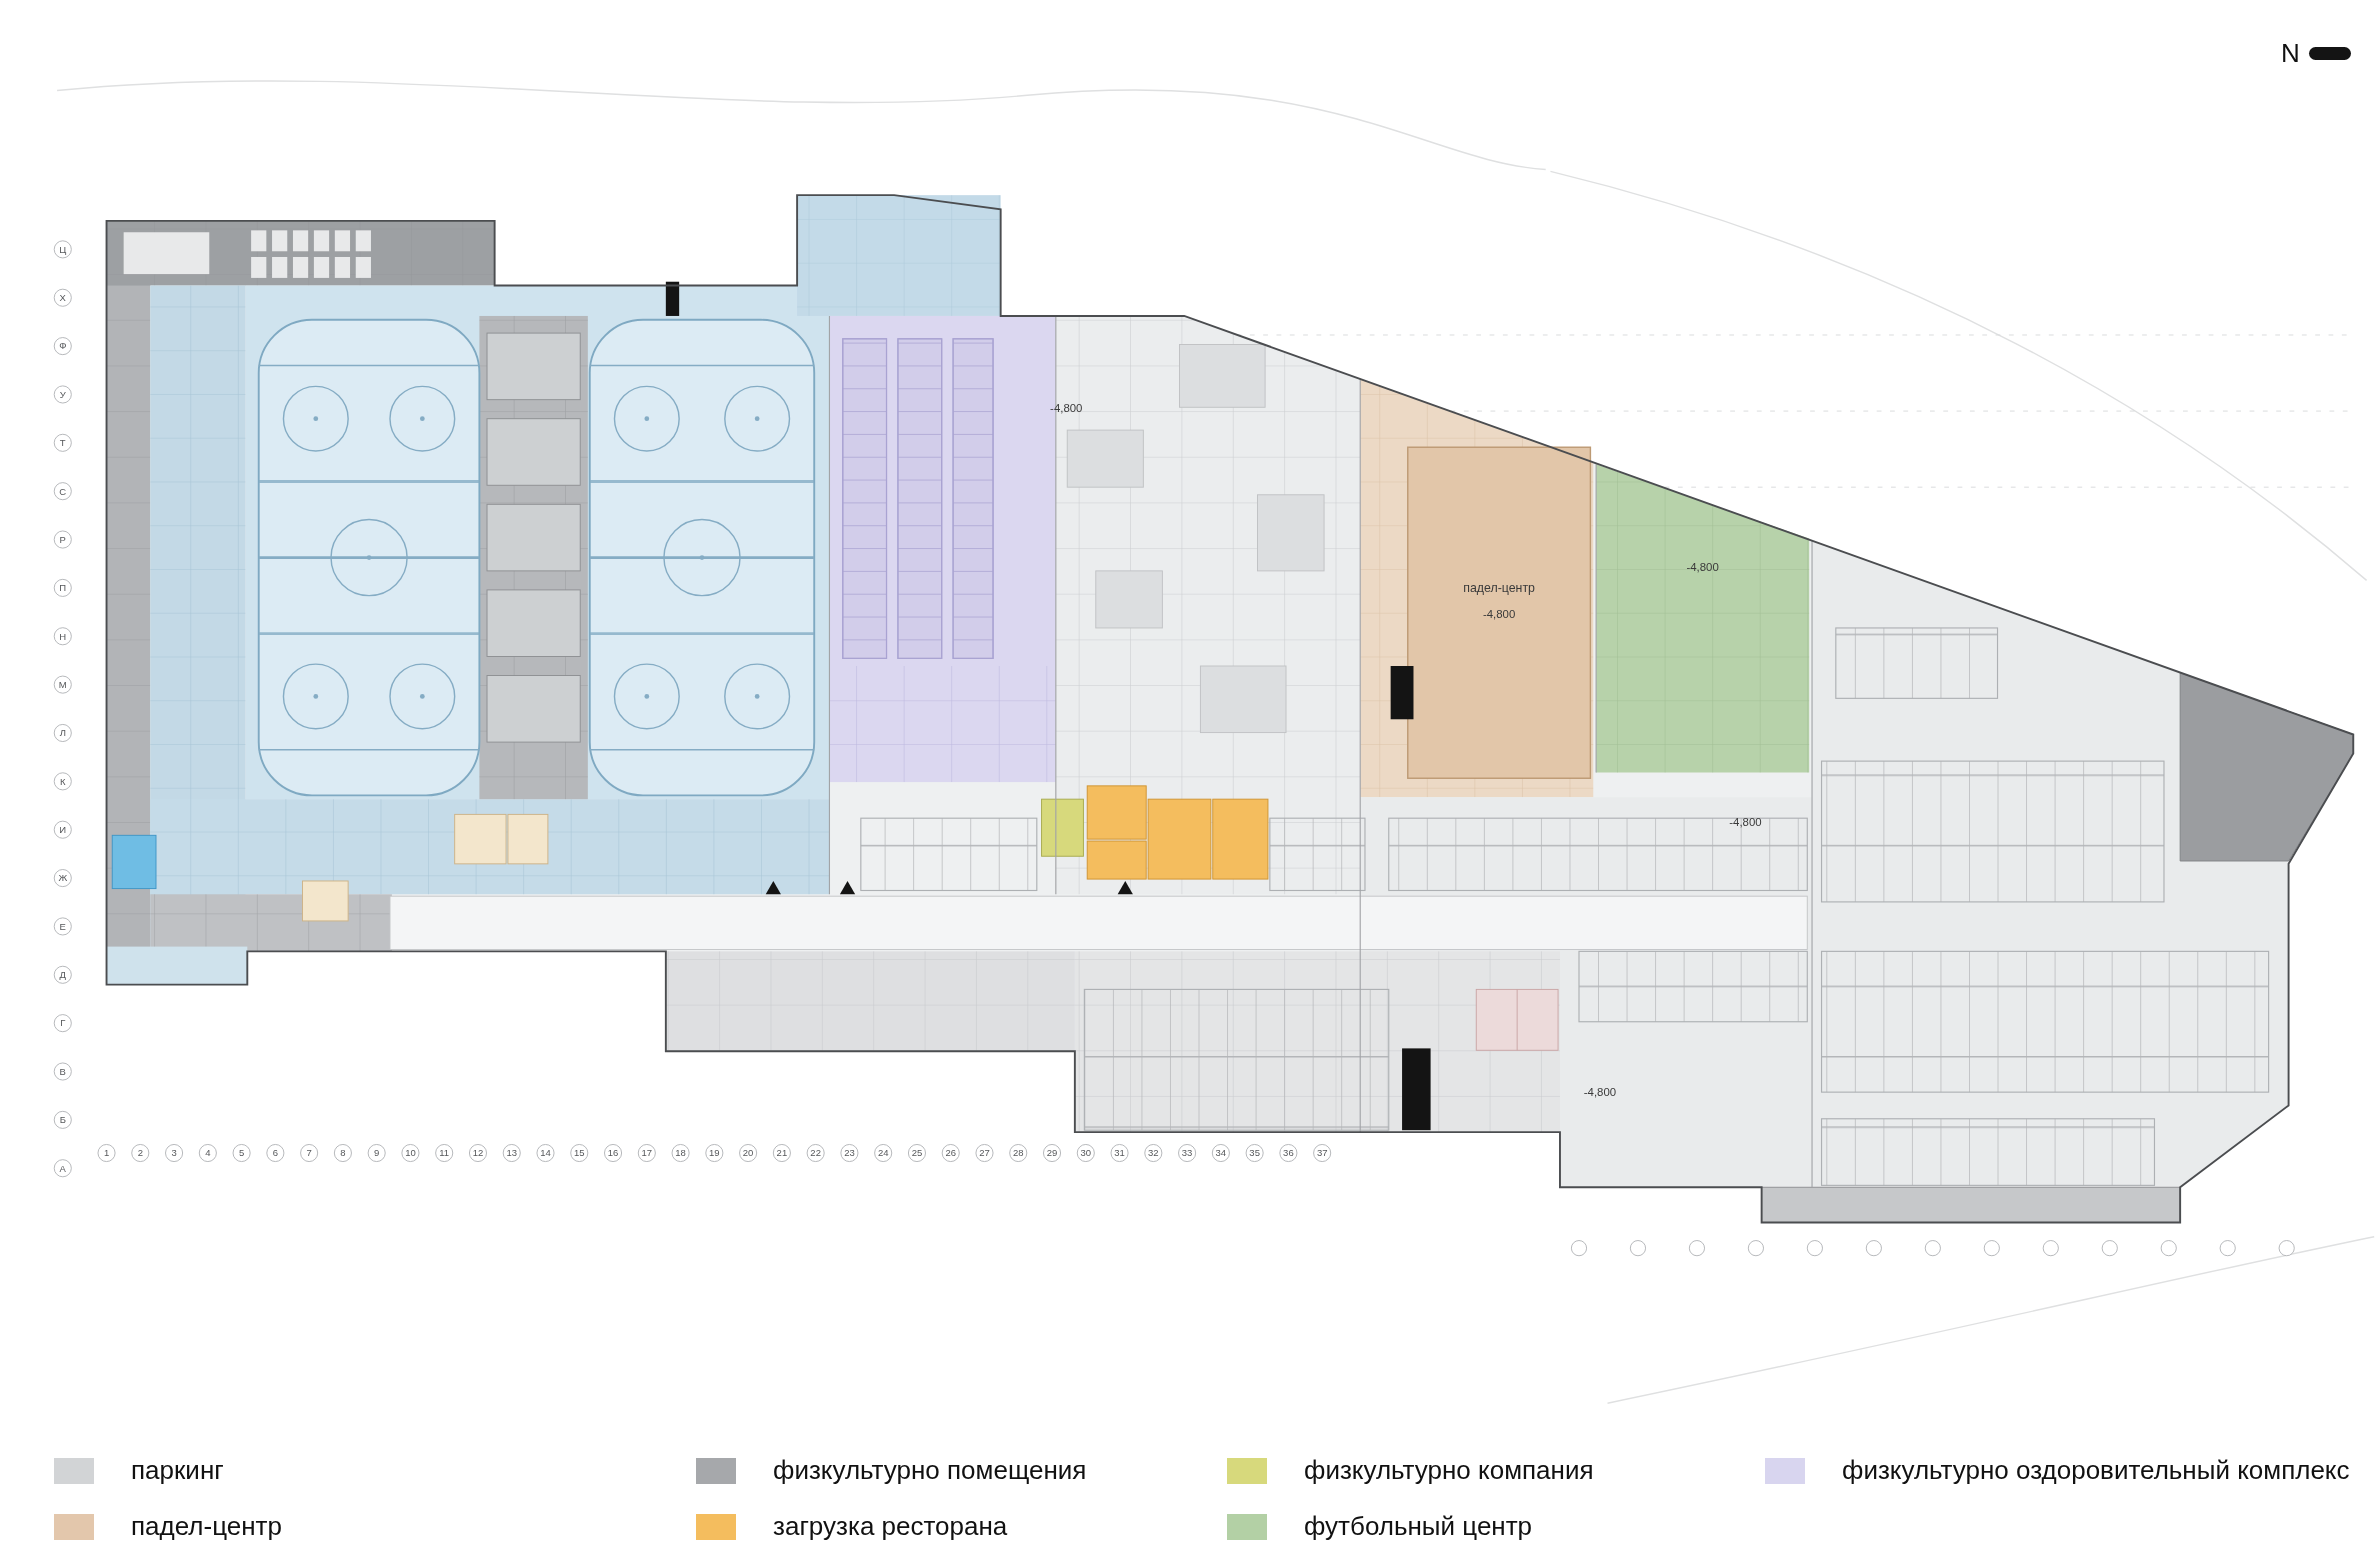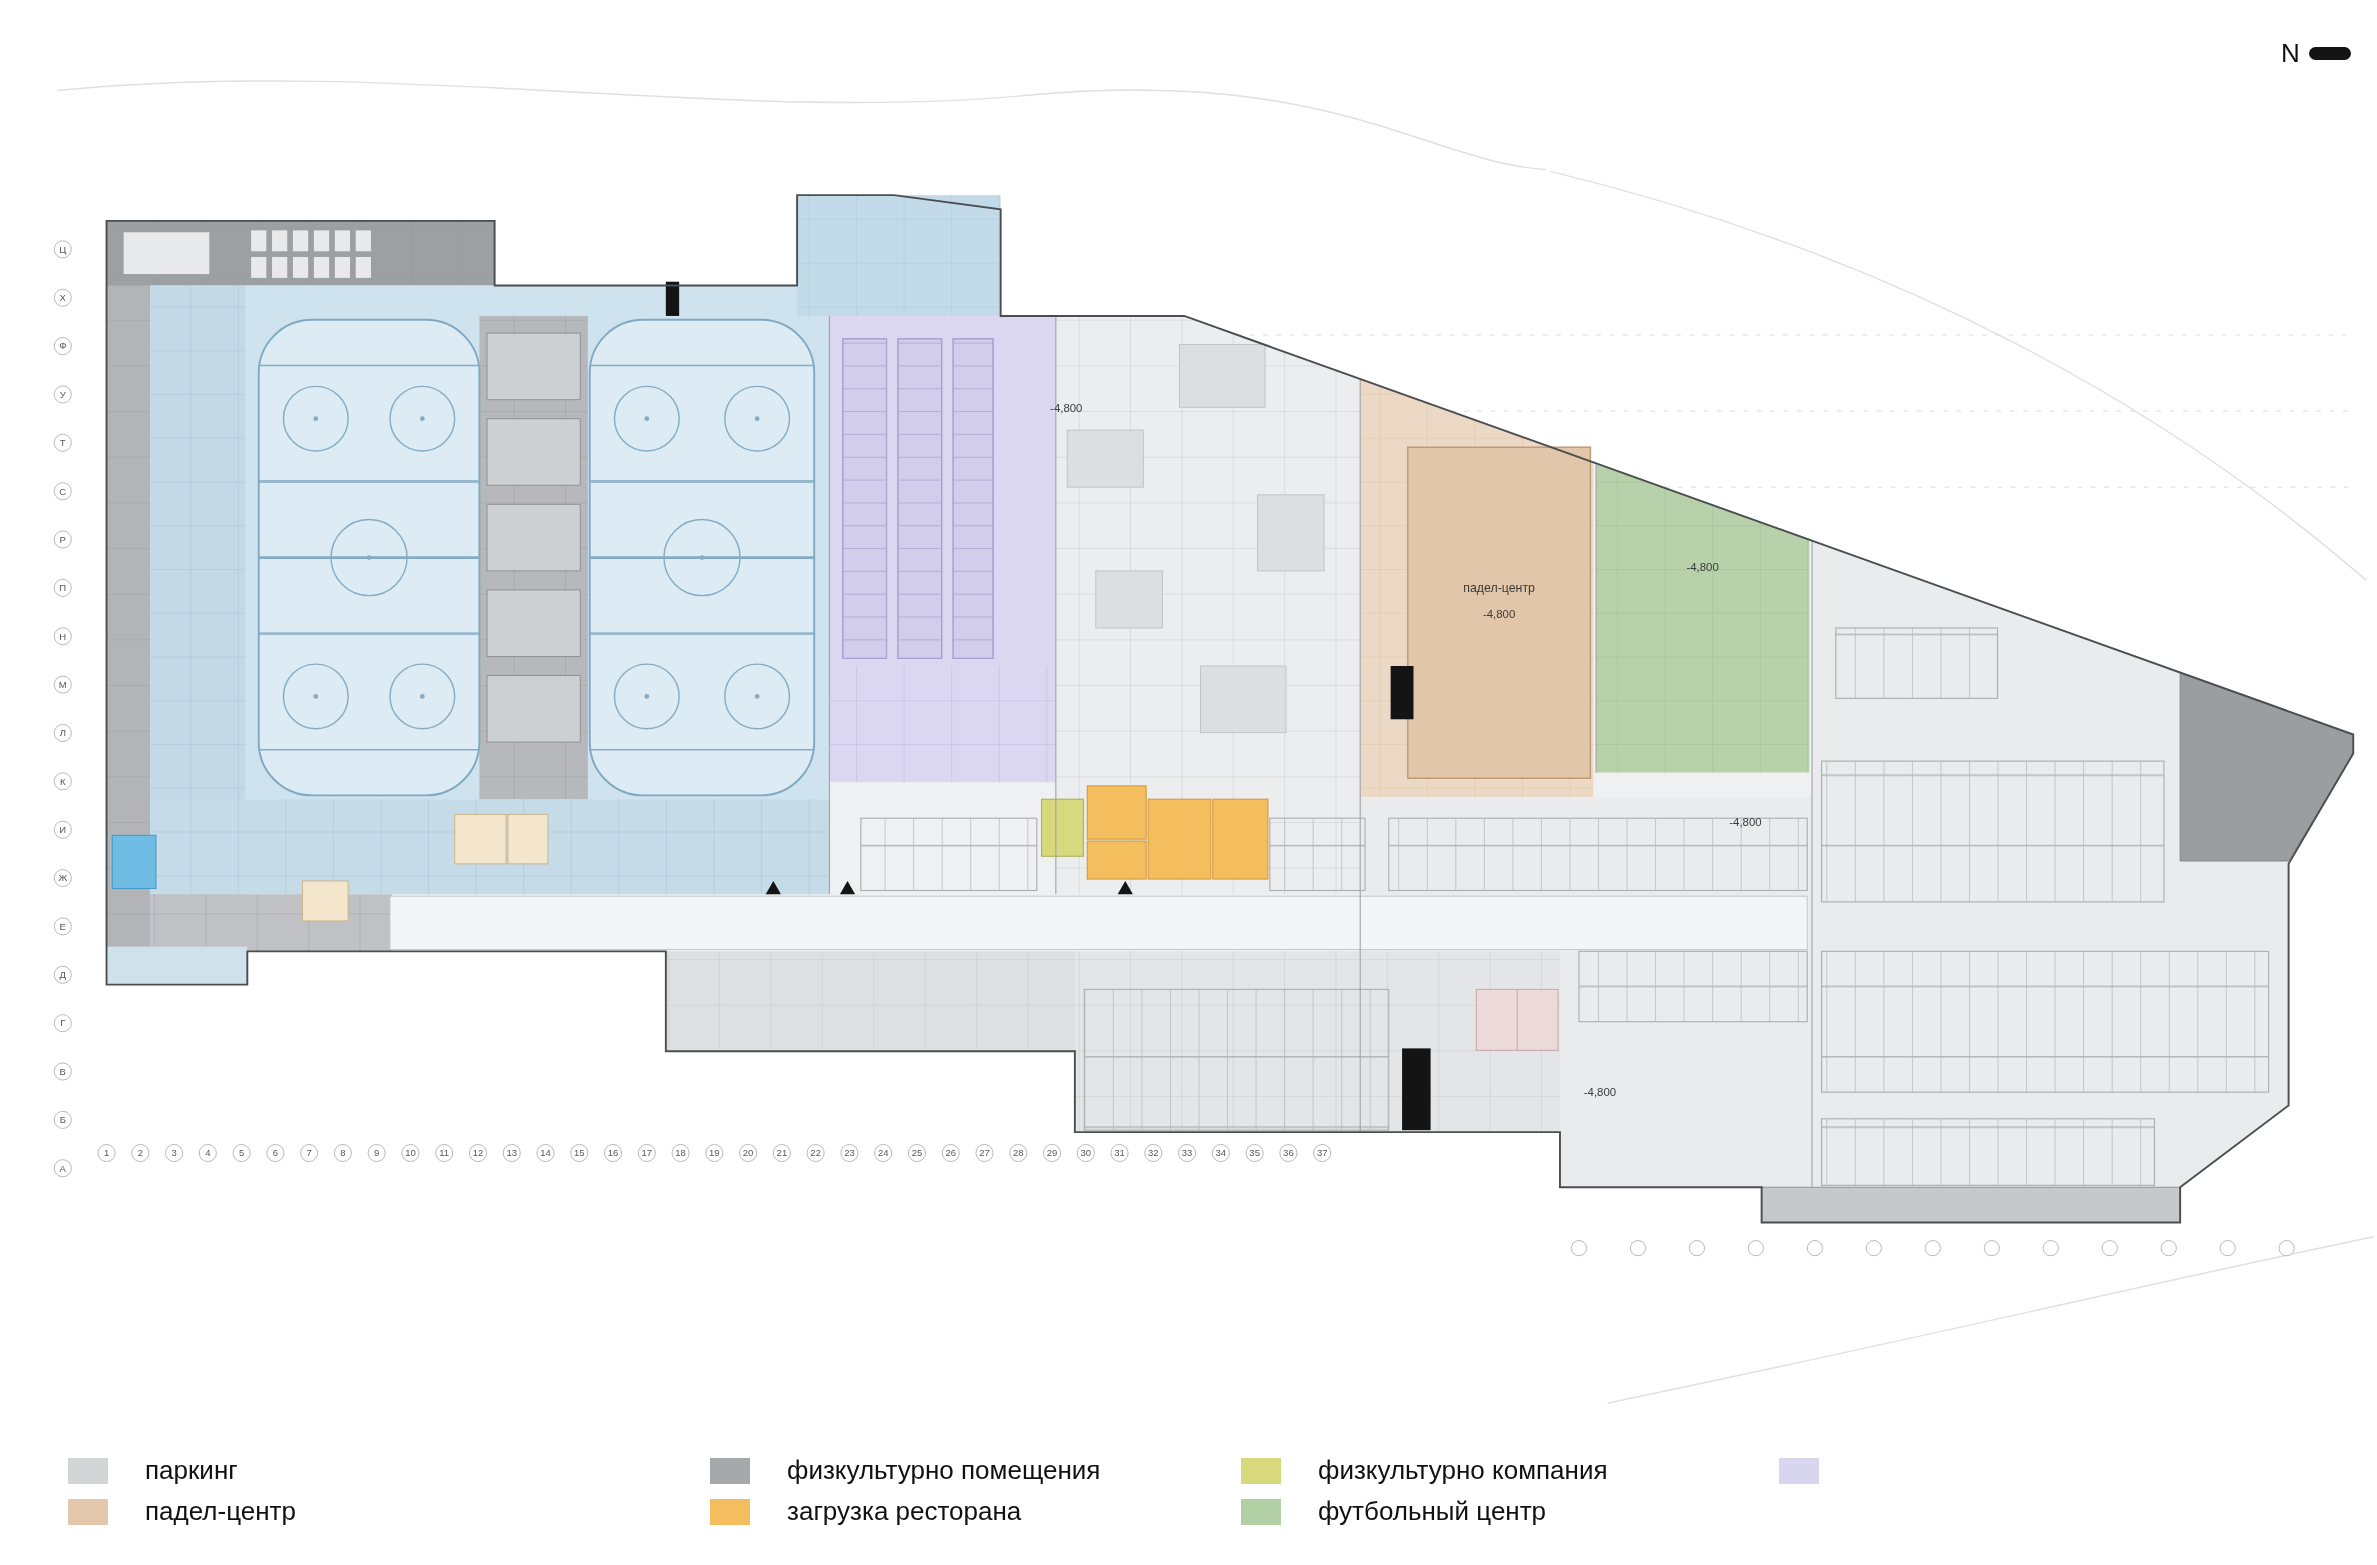--- a/index.html
+++ b/index.html
@@ -7,22 +7,22 @@
     width:2378px;height:1566px;position:relative;background:#ffffff;overflow:hidden;
     font-family:"Liberation Sans",sans-serif;color:#111;
   }
   .plan-svg{position:absolute;left:0;top:0;}
   .plan-label{fill:#3a3a3a;text-anchor:middle;font-family:"Liberation Sans",sans-serif;}
   .axis-circle{fill:#ffffff;stroke:#b3b5b8;stroke-width:1;}
   .axis-text{fill:#55575a;font-size:10px;text-anchor:middle;font-family:"Liberation Sans",sans-serif;}
   .north{position:absolute;left:2281px;top:38px;display:flex;align-items:center;gap:9.5px;}
   .north-label{font-size:26px;color:#111;}
   .north-bar{width:42px;height:13.3px;background:#141414;border-radius:6.7px;display:inline-block;}
-  .legend{position:absolute;left:68px;top:1455px;display:grid;
-          grid-template-columns:642px 531px 538px auto;row-gap:10px;}
+  .legend{position:absolute;left:54px;top:1455px;display:grid;
+          grid-template-columns:642px 531px 538px auto;row-gap:25px;}
   .legend-item{display:flex;align-items:center;gap:37px;font-size:26px;}
   .legend-swatch{width:40px;height:26px;display:inline-block;flex:0 0 auto;}
 </style>
 </head>
 <body>
 
 <svg class="plan-svg" width="2378" height="1566" viewBox="0 0 2500 1646">
   <defs>
     <pattern id="stalls" width="30" height="74" patternUnits="userSpaceOnUse">
       <path d="M0 0 V74 M0 0.75 H30" stroke="#b4b6b9" stroke-width="1.5" fill="none"></path>
@@ -417,20 +417,21 @@
     <div class="legend-item">
       <span class="legend-swatch" style="background: rgb(166, 168, 171);"></span>
       <span class="legend-label">физкультурно помещения</span>
     </div>
     <div class="legend-item">
       <span class="legend-swatch" style="background: rgb(215, 217, 124);"></span>
       <span class="legend-label">физкультурно компания</span>
     </div>
     <div class="legend-item">
       <span class="legend-swatch" style="background: rgb(216, 213, 239);"></span>
+      <span class="legend-label">физкультурно оздоровительный комплекс</span>
     </div>
     <div class="legend-item">
       <span class="legend-swatch" style="background: rgb(227, 199, 172);"></span>
       <span class="legend-label">падел-центр</span>
     </div>
     <div class="legend-item">
       <span class="legend-swatch" style="background: rgb(244, 189, 94);"></span>
       <span class="legend-label">загрузка ресторана</span>
     </div>
     <div class="legend-item">

